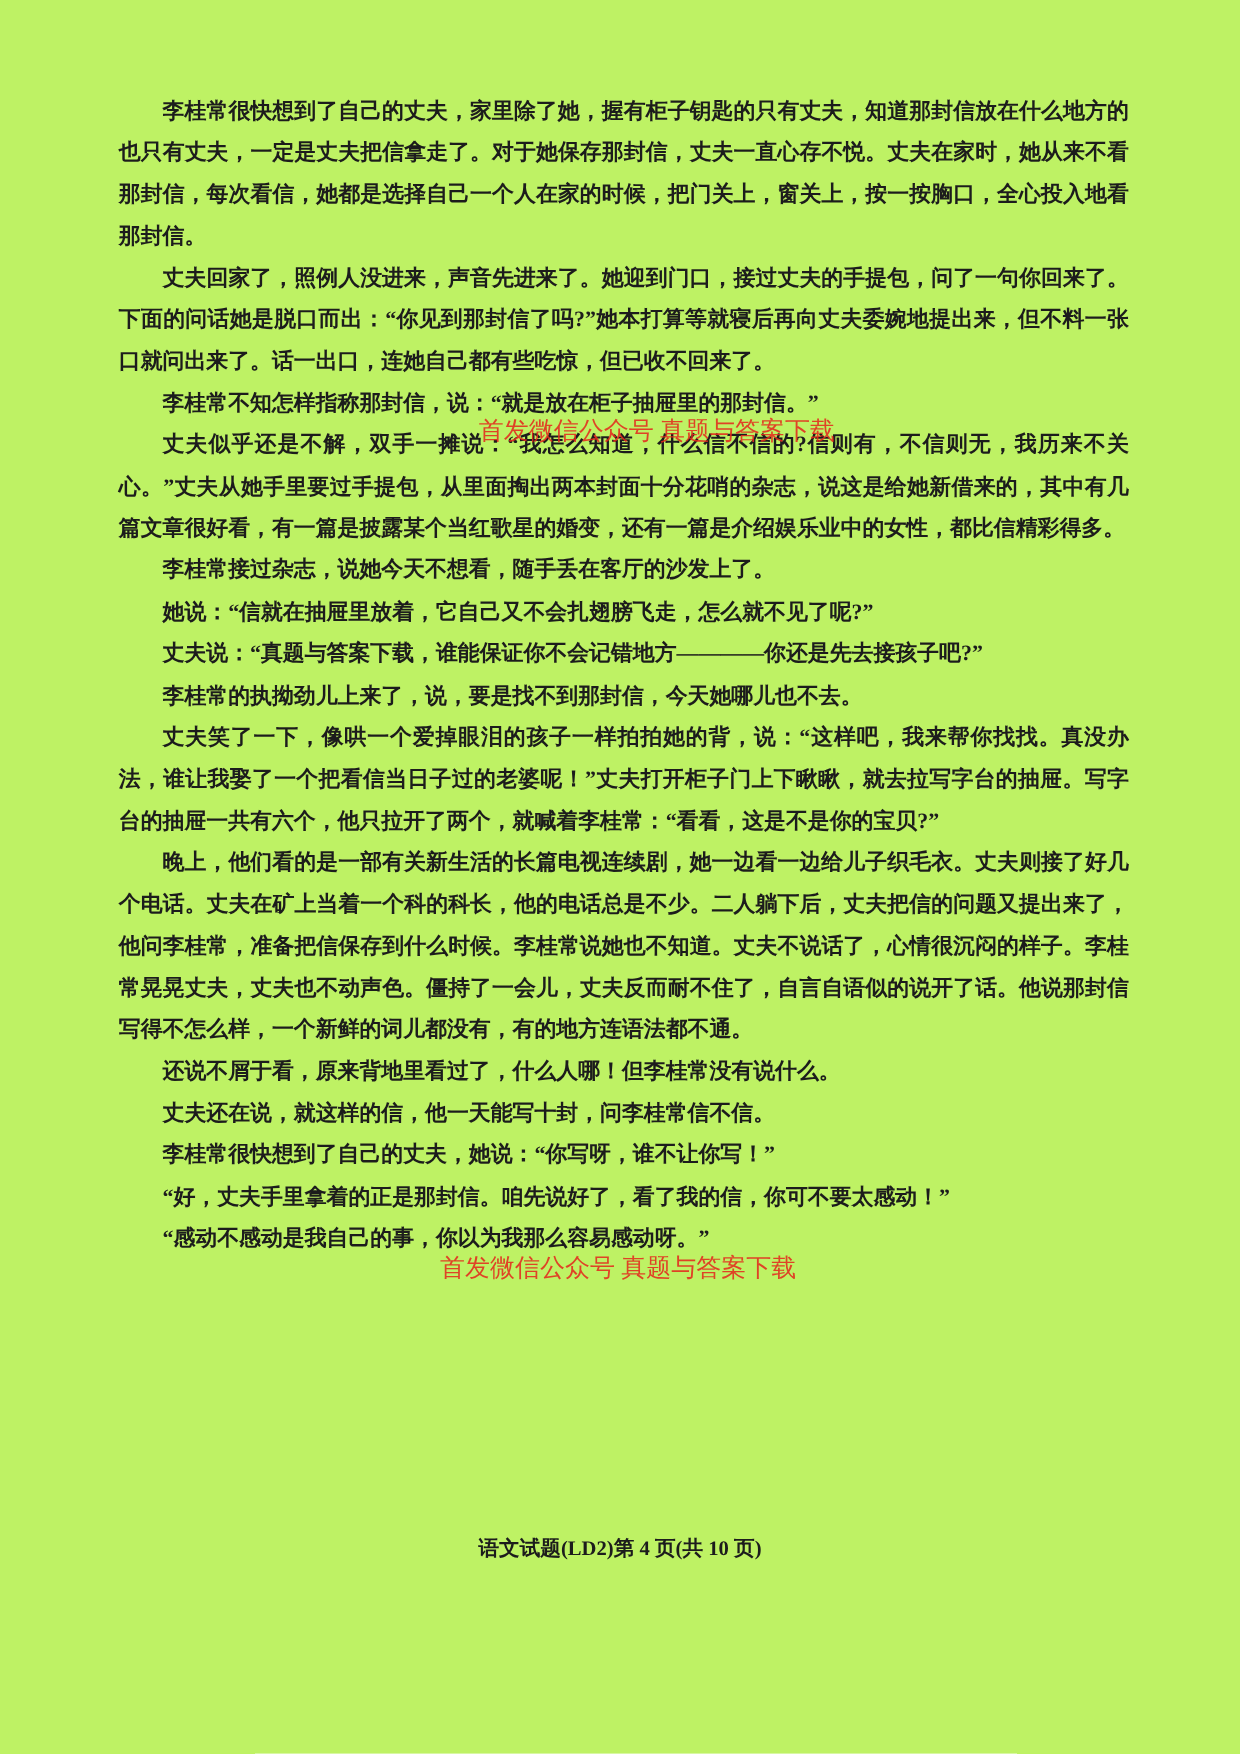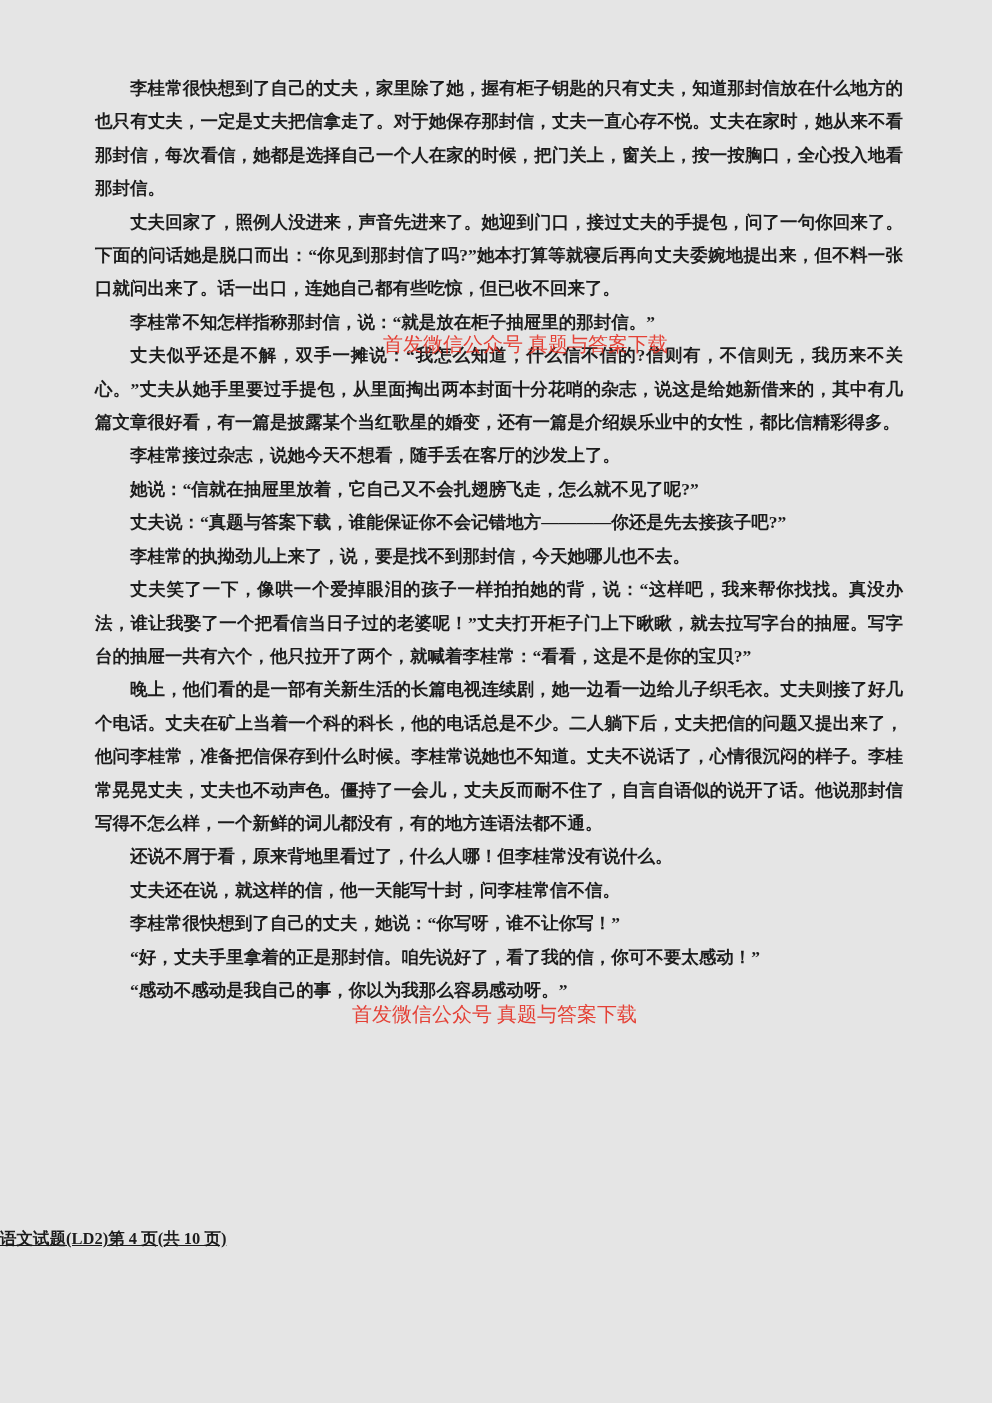--- a/index.html
+++ b/index.html
@@ -4,21 +4,21 @@
 <style>
   html, body {
     margin: 0;
     padding: 0;
     background: #ffffff;
   }
   .page {
     position: relative;
     width: 992px;
     height: 1403px;
-    background: #e5e5e5;
+    background: #bef264;
     overflow: hidden;
     font-family: "Liberation Serif", "DejaVu Serif", serif;
   }
   .passage {
     position: absolute;
     left: 95px;
     top: 72px;
     width: 808px;
     color: #1c1c1c;
     font-size: 17.5px;
@@ -28,26 +28,25 @@
   }
   .passage p {
     margin: 0;
     text-indent: 2em;
   }
   .footer {
     position: absolute;
     left: 0;
     top: 1228px;
     width: 100%;
-    text-align: left;
+    text-align: center;
     font-size: 16.5px;
     font-weight: 700;
     color: #1c1c1c;
     font-family: "Liberation Serif", "DejaVu Serif", serif;
-    text-decoration: underline;
   }
   .watermark {
     position: absolute;
     color: rgba(228, 42, 30, 0.88);
     font-size: 20px;
     font-weight: 400;
     white-space: nowrap;
     z-index: 5;
     pointer-events: none;
     font-family: "Liberation Serif", "DejaVu Serif", serif;

